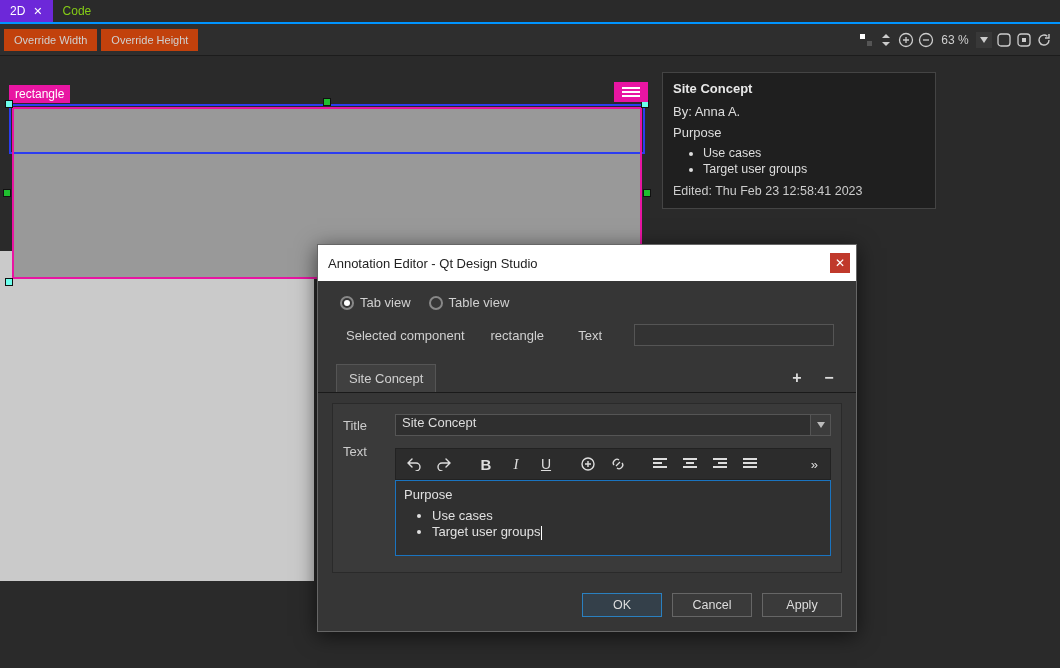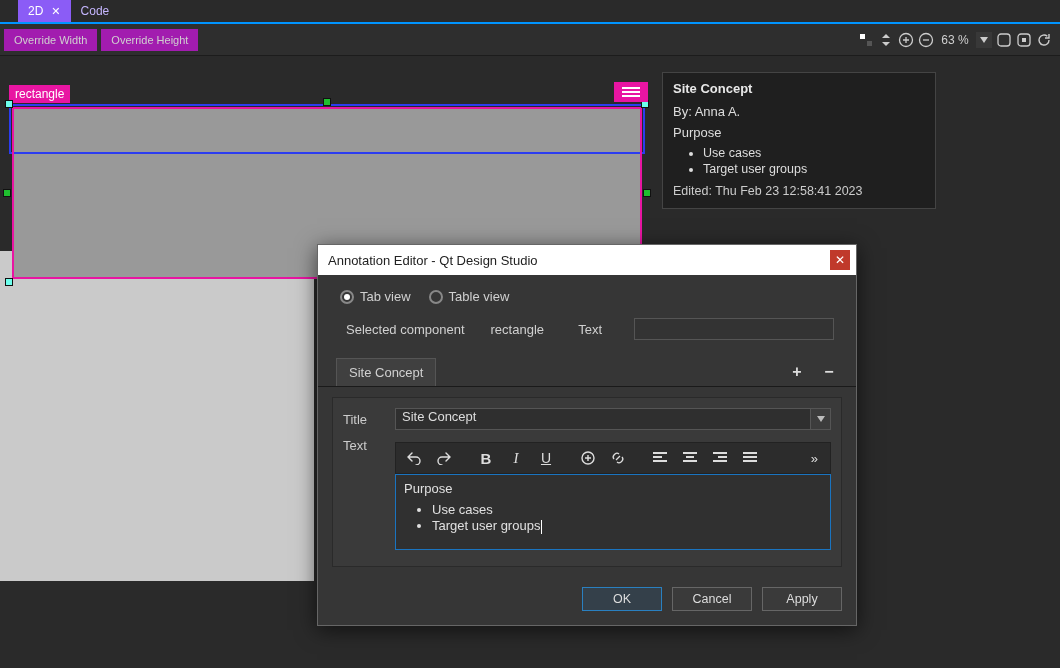--- a/index.html
+++ b/index.html
@@ -1,28 +1,28 @@
 <!DOCTYPE html>
 <html><head>
 <meta charset="utf-8">
 <style>
   * { box-sizing: border-box; margin: 0; padding: 0; font-family: "Segoe UI", Arial, sans-serif; }
   body { width: 1060px; height: 668px; background: #2a2a2a; color: #d0d0d0; overflow: hidden; position: relative; font-size: 13px; }
 
   
   .tab-strip { display: flex; height: 22px; background: #2a2a2a; align-items: stretch; }
   .tab-strip .tab { display: flex; align-items: center; padding: 0 10px; font-size: 12px; cursor: pointer; }
-  .tab-strip .tab.active { background: #8b5cf6; color: #fff; margin-left: 18px; }
+  .tab-strip .tab.active { background: #6d28d9; color: #fff; }
   .tab-strip .tab .x { margin-left: 8px; font-size: 11px; }
-  .tab-strip .tab.code { color: #c4b5fd; }
+  .tab-strip .tab.code { color: #84cc16; }
   .blue-line { height: 2px; background: #0094ff; }
 
   
   .override-bar { height: 32px; background: #2e2e2e; display: flex; align-items: center; padding: 0 4px; position: relative; border-bottom: 1px solid #1c1c1c;}
-  .ov-btn { background: #a21caf; color: #d0d0d0; font-size: 11px; padding: 5px 10px; margin-right: 4px; border: none; cursor: pointer; }
+  .ov-btn { background: #c2410c; color: #d0d0d0; font-size: 11px; padding: 5px 10px; margin-right: 4px; border: none; cursor: pointer; }
   .right-tools { position: absolute; right: 8px; display: flex; align-items: center; gap: 4px; color: #d0d0d0; }
   .rt-icon { width: 16px; height: 16px; display:inline-flex; align-items:center; justify-content:center; }
   .zoom-pct { font-size: 12px; min-width: 34px; text-align: center;}
   .zoom-dd { width:16px; height:16px; display:inline-flex; align-items:center; justify-content:center; background:#383838;}
 
   
   .canvas-area { position: absolute; top: 56px; left: 0; right: 0; bottom: 0; background: #2a2a2a; }
   .light-panel { position: absolute; left: 0; top: 195px; width: 314px; height: 330px; background: #cacaca; }
 
   
@@ -41,21 +41,21 @@
   
   .tooltip { position:absolute; left:662px; top:72px; width:274px; background:#1f1f1f; border:1px solid #444; padding: 8px 10px 10px 10px; font-size:13px; }
   .tooltip .title { font-weight:600; color:#e8e8e8; margin-bottom:8px; }
   .tooltip .line { margin: 6px 0; color:#ddd; }
   .tooltip ul { margin: 4px 0 8px 30px; padding:0; }
   .tooltip li { font-size:12.5px; color:#ddd; list-style: disc; margin:2px 0; }
   .tooltip .edited { color:#ccc; font-size:12.5px; margin-top:4px;}
 
   
   .dialog { position:absolute; left:317px; top:244px; width:540px; background:#363636; border:1px solid #666; box-shadow: 0 4px 20px rgba(0,0,0,.6); }
-  .dlg-title { height:30px; background:#ffffff; color:#222; display:flex; align-items:center; padding:0 6px 0 10px; font-size:13px; }
+  .dlg-title { height:36px; background:#ffffff; color:#222; display:flex; align-items:center; padding:0 6px 0 10px; font-size:13px; }
   .dlg-close { margin-left:auto; width:20px; height:20px; background:#c0392b; color:#fff; display:flex; align-items:center; justify-content:center; font-size:12px; cursor:pointer; }
   .dlg-body { padding: 14px 22px 10px 22px; color:#d0d0d0; }
   .view-row { display:flex; align-items:center; gap:18px; margin-bottom:14px; font-size:13px; }
   .radio { width:14px; height:14px; border:2px solid #888; border-radius:50%; display:inline-flex; align-items:center; justify-content:center; margin-right:6px;}
   .radio.checked::after { content:""; width:6px; height:6px; background:#fff; border-radius:50%; }
   .radio-wrap { display:flex; align-items:center; cursor:pointer; }
 
   .comp-row { display:flex; align-items:center; gap:26px; margin: 6px 0 18px 6px; font-size:13px;}
   .name-input { width:200px; height:22px; background:#333333; border:1px solid #555; color:#ddd; padding:0 4px; margin-left:6px; }
 

